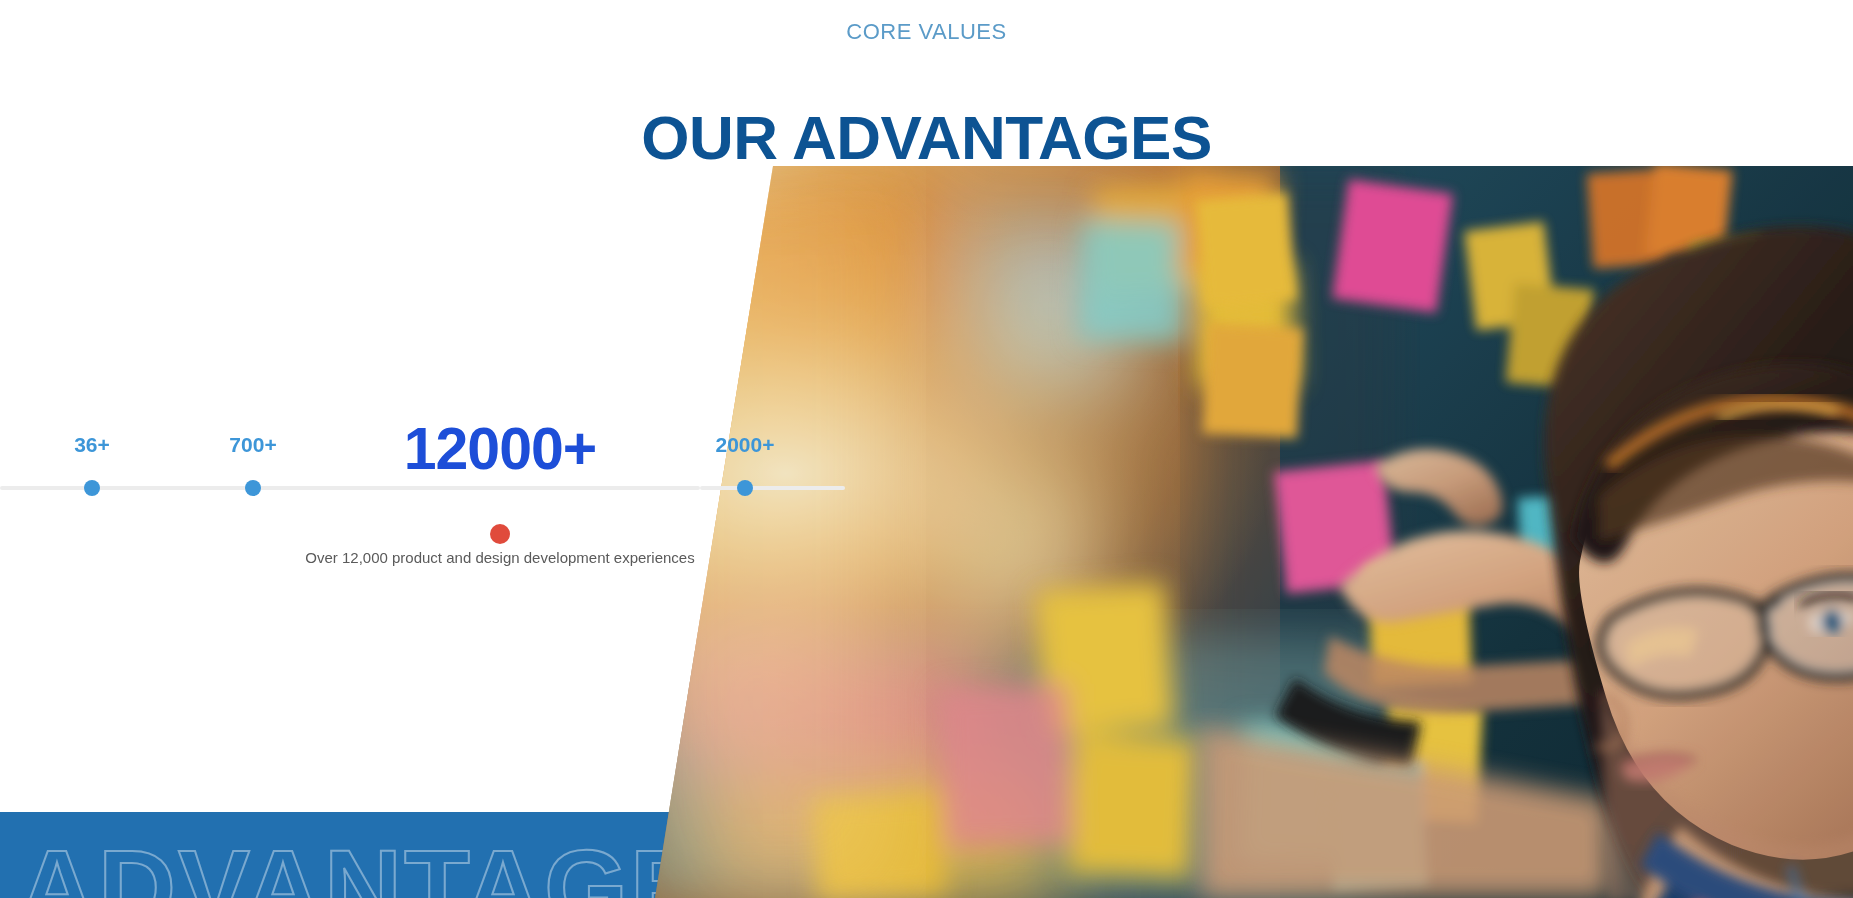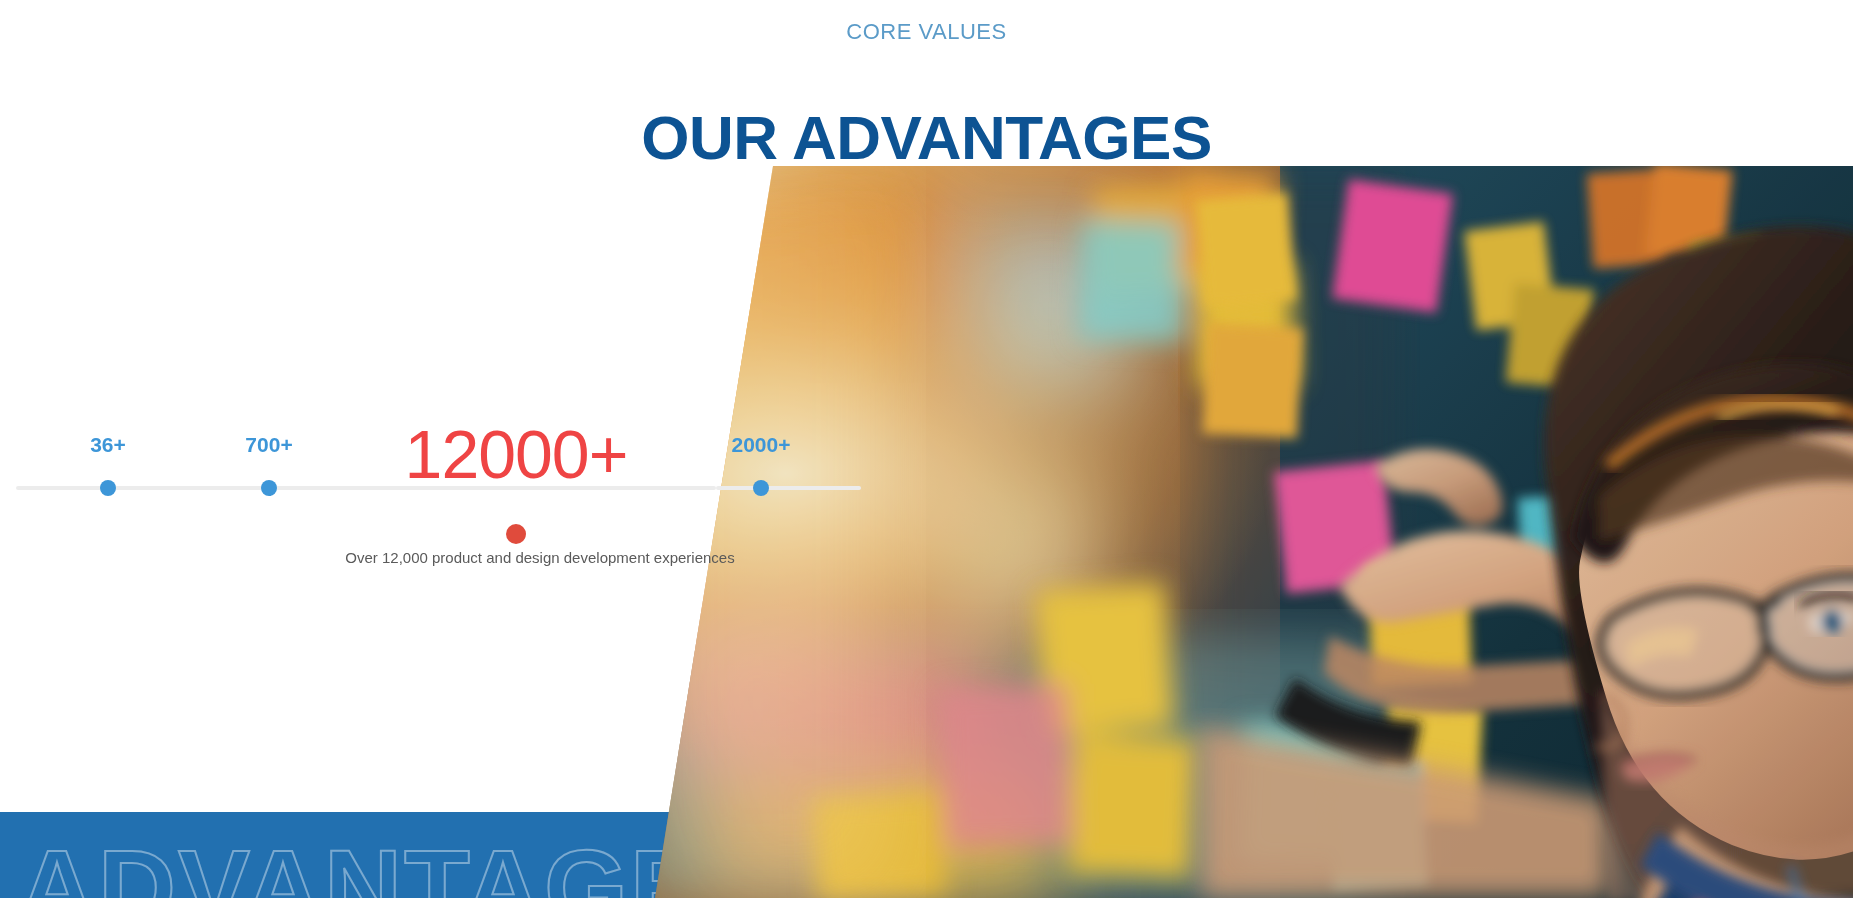--- a/index.html
+++ b/index.html
@@ -39,50 +39,50 @@
 
   
   .photo {
     position:absolute; left:640px; top:166px; width:1213px; height:732px;
     z-index:3; overflow:hidden;
     clip-path:polygon(133px 0, 1213px 0, 1213px 732px, 15px 732px);
   }
   .photo svg { display:block; width:1213px; height:732px; }
 
   
-  .timeline { position:absolute; left:16px; top:0; width:1662px; height:898px; z-index:4; pointer-events:none;border-radius:24px; }
+  .timeline { position:absolute; left:0; top:0; width:1662px; height:898px; z-index:4; pointer-events:none;border-radius:24px; }
   .tl-line {
     position:absolute; top:486px; left:0; height:4px;
     background:#ececec; border-radius:2px;
   }
   .tl-line.seg-a { left:0; width:700px; }
   .tl-line.seg-b { left:700px; width:145px; background:#ececec; }
   .ms { position:absolute; }
   .ms-dot {
     position:absolute; width:16px; height:16px; border-radius:50%;
     background:#3d96d8; top:480px; margin-left:-8px;
   }
   .ms-label {
     position:absolute; top:433px; transform:translateX(-50%);
     font-size:21px; font-weight:bold; color:#3d96d8; white-space:nowrap;
   }
 
   
   .big-figure {
     position:absolute; top:420px; left:500px; transform:translateX(-50%);
-    font-size:68px; font-weight:normal; color:#ef4444; line-height:1;
+    font-size:59px; font-weight:bold; color:#1d4ed8; line-height:1;
     white-space:nowrap; letter-spacing:-1px;
   }
   .big-dot {
     position:absolute; top:524px; left:500px; margin-left:-10px;
     width:20px; height:20px; border-radius:50%; background:#e04b3c;
   }
   .big-caption {
     position:absolute; top:549px; left:500px; transform:translateX(-50%);
-    font-size:15px; color:#5a5a5a; white-space:nowrap;margin-left:24px;
+    font-size:15px; color:#5a5a5a; white-space:nowrap;
   }
 </style>
 </head>
 <body>
 
 <div id="stage">
 
   <div class="eyebrow">CORE VALUES</div>
   <div class="headline">OUR ADVANTAGES</div>
 

